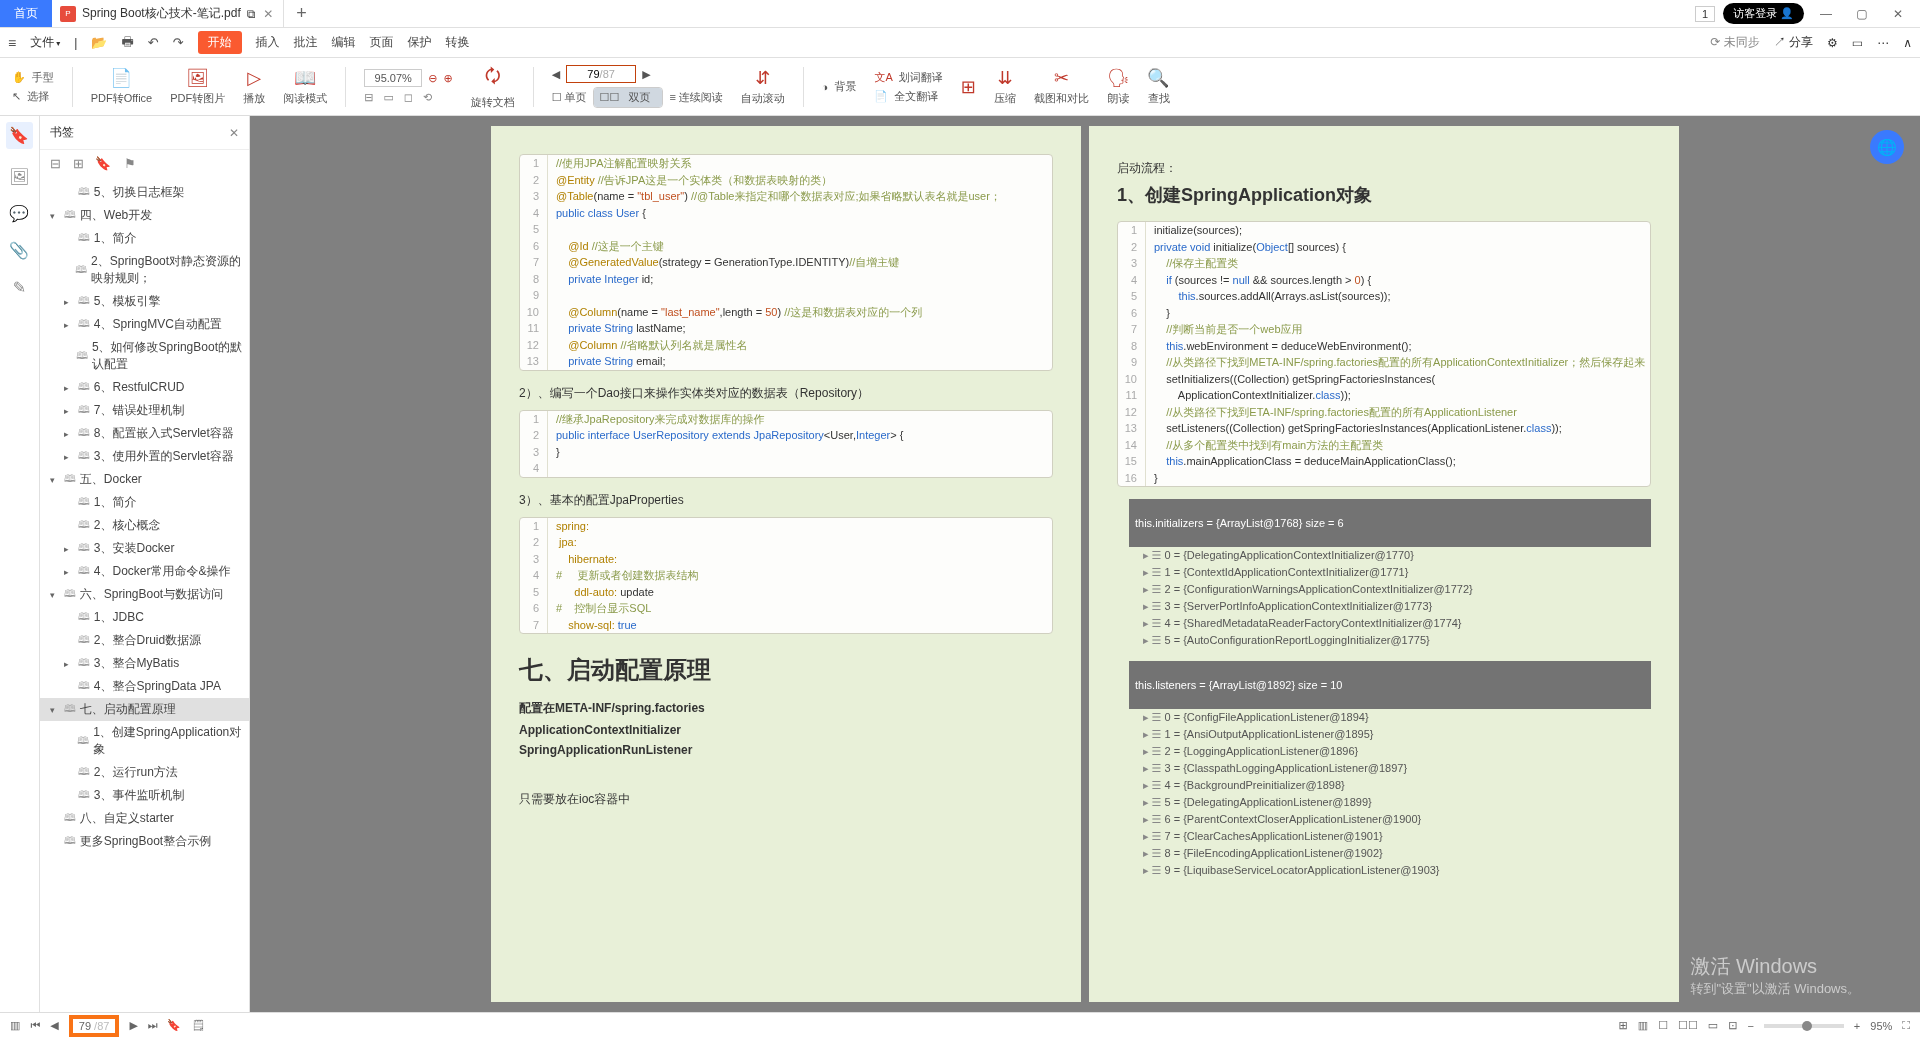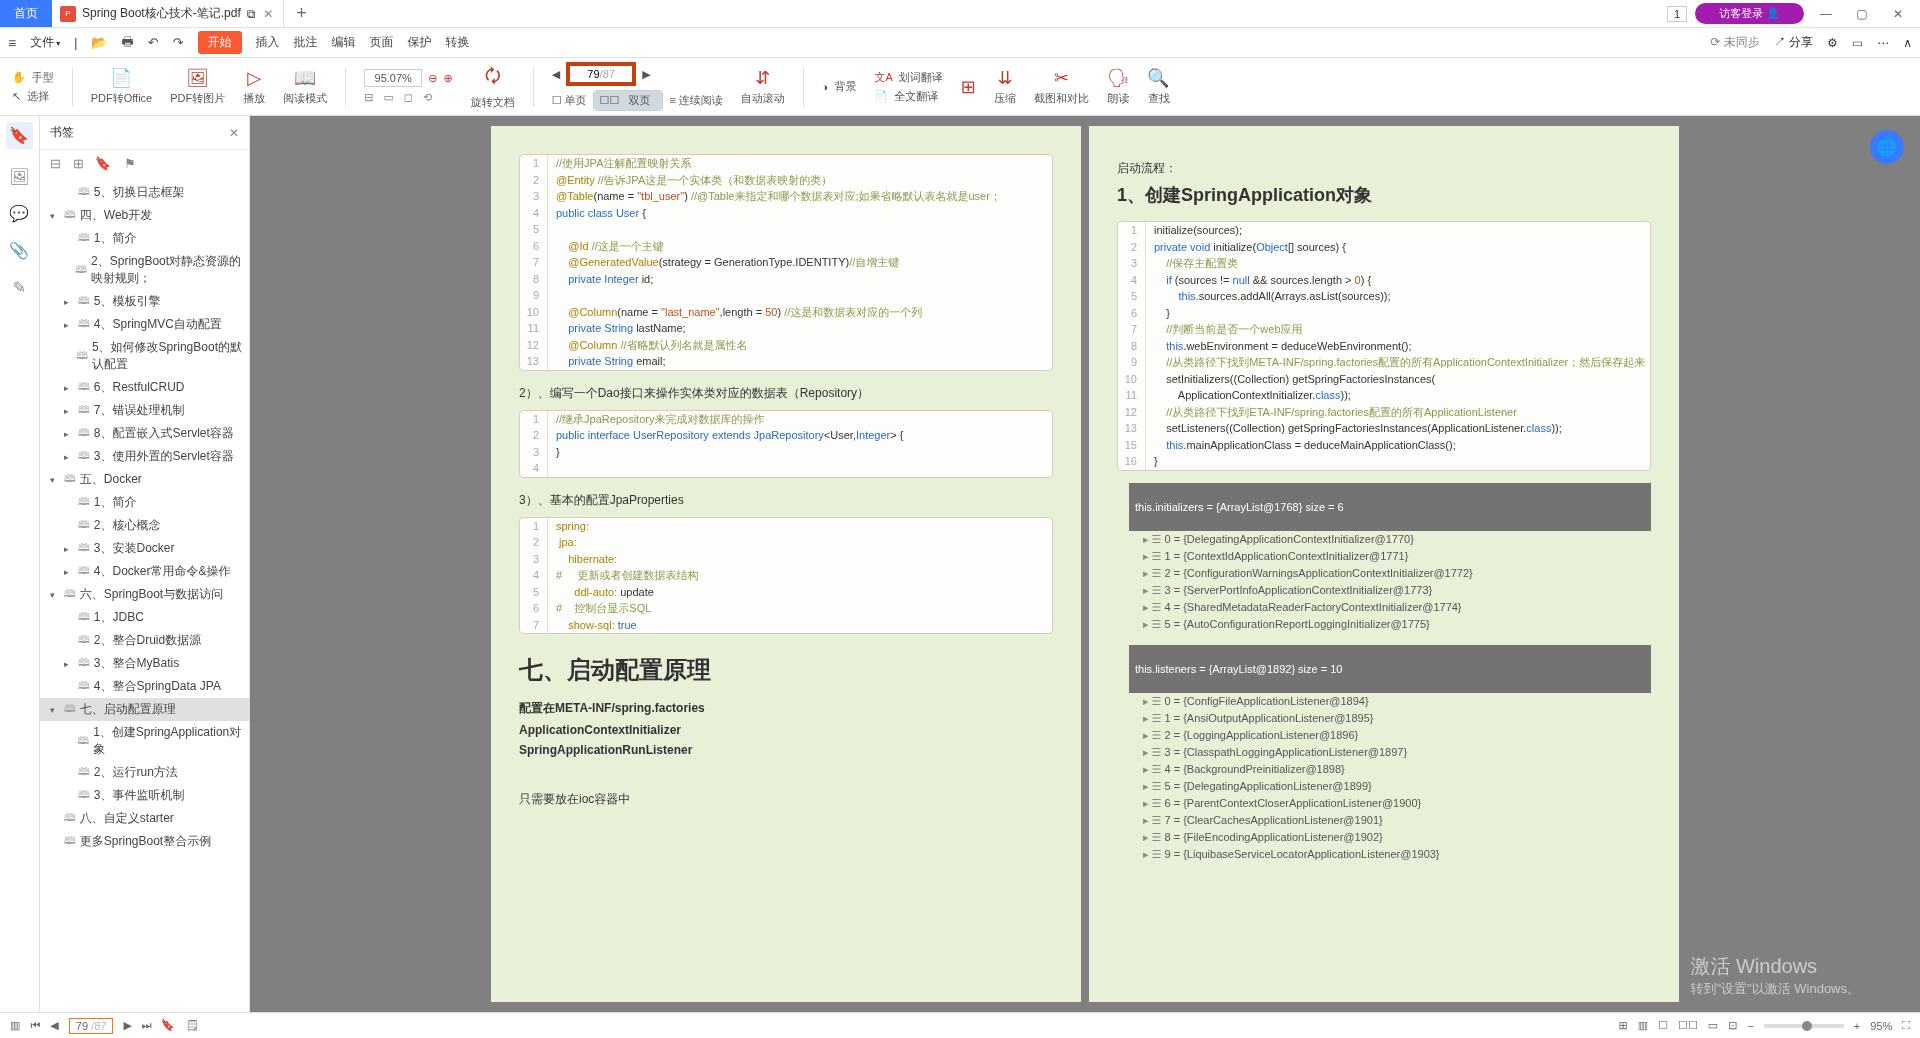--- a/index.html
+++ b/index.html
@@ -5,39 +5,39 @@
 * { margin:0; padding:0; box-sizing:border-box; font-family:"Microsoft YaHei",Arial,sans-serif; }
 body { background:#fff; font-size:12px; color:#333; overflow:hidden; }
 .titlebar { height:28px; display:flex; align-items:center; border-bottom:1px solid #e0e0e0; }
 .home-btn { background:#3a7afe; color:#fff; padding:3px 14px; font-size:12px; height:100%; display:flex; align-items:center; }
 .tab { display:flex; align-items:center; height:100%; padding:0 8px; border-right:1px solid #e0e0e0; gap:6px; }
 .tab-icon { width:16px; height:16px; background:#e74c3c; color:#fff; display:flex; align-items:center; justify-content:center; font-size:8px; border-radius:2px; }
 .tab-close { width:14px; height:14px; display:flex; align-items:center; justify-content:center; color:#888; }
 .tab-plus { padding:0 12px; color:#666; font-size:18px; }
 .titlebar-right { margin-left:auto; display:flex; align-items:center; gap:8px; padding-right:8px; }
 .box-num { border:1px solid #ccc; padding:1px 6px; font-size:11px; }
-.login-btn { background:#a21caf; color:#fff; padding:3px 24px; border-radius:12px; font-size:11px; }
+.login-btn { background:#000000; color:#fff; padding:3px 10px; border-radius:12px; font-size:11px; }
 .win-btn { width:28px; text-align:center; color:#666; }
 .menubar { height:30px; display:flex; align-items:center; padding:0 8px; gap:14px; border-bottom:1px solid #e0e0e0; }
 .ham { font-size:14px; color:#555; }
 .menu-file { color:#333; }
 .menu-file::after { content:"▾"; font-size:8px; margin-left:2px; }
 .menu-icon { color:#555; font-size:13px; }
 .menu-start { background:#fa5a30; color:#fff; padding:3px 10px; border-radius:3px; }
 .menu-item { color:#444; }
 .menubar-right { margin-left:auto; display:flex; align-items:center; gap:14px; }
 .sync { color:#888; }
 .toolbar { height:58px; display:flex; align-items:center; padding:0 12px; gap:18px; border-bottom:1px solid #ddd; }
 .tool-group { display:flex; flex-direction:column; align-items:center; gap:2px; font-size:11px; color:#555; }
 .tool-group .ico { font-size:18px; color:#c0392b; }
 .tool-sep { width:1px; height:40px; background:#e0e0e0; }
 .tool-small { display:flex; flex-direction:column; gap:4px; font-size:11px; color:#555; }
 .tool-row { display:flex; gap:6px; align-items:center; }
 .zoom-box { border:1px solid #ccc; padding:2px 4px; font-size:11px; width:58px; text-align:center; }
-.page-box { border:4px solid #c2410c; padding:2px 4px; font-size:11px; width:70px; text-align:center; }
+.page-box { border:1px solid #c2410c; padding:2px 4px; font-size:11px; width:70px; text-align:center; }
 .page-box .cur { color:#000; }
 .page-box .tot { color:#aaa; }
 .toggle { display:flex; border:1px solid #ccc; border-radius:4px; overflow:hidden; font-size:11px; }
 .toggle span { padding:2px 6px; }
 .toggle .active { background:#d0d8e0; }
 .main { display:flex; height:calc(100vh - 28px - 30px - 58px - 26px); }
 .side-icons { width:40px; border-right:1px solid #e0e0e0; display:flex; flex-direction:column; align-items:center; padding-top:6px; gap:18px; }
 .side-icons div { color:#888; font-size:16px; }
 .side-icons .active { color:#3a7afe; background:#e8f0fe; padding:4px; border-radius:3px; }
 .bookmark-panel { width:210px; border-right:1px solid #e0e0e0; display:flex; flex-direction:column; }
@@ -67,21 +67,21 @@
 h2.sec { font-size:24px; font-weight:bold; margin:20px 0 14px; }
 .bold-line { font-weight:bold; margin:6px 0; font-size:12px; }
 h3.sub { font-size:18px; font-weight:bold; margin:6px 0 14px; }
 .debug-panel { margin-top:12px; font-size:11px; }
 .debug-head { background:#737373; color:#fff; padding:18px 6px; margin-left:12px; }
 .debug-row { padding:2px 0 2px 26px; color:#555; }
 .debug-row::before { content:"▸ ☰ "; color:#888; }
 .watermark { position:fixed; right:60px; bottom:40px; color:#ccc; font-size:13px; pointer-events:none; }
 .watermark div:first-child { font-size:20px; }
 .statusbar { height:26px; border-top:1px solid #ddd; display:flex; align-items:center; padding:0 10px; gap:10px; font-size:11px; color:#666; }
-.sb-page { border:1px solid #f97316; padding:1px 6px; }
+.sb-page { border:4px solid #f97316; padding:1px 6px; }
 .sb-page .tot { color:#bbb; }
 .sb-right { margin-left:auto; display:flex; gap:10px; align-items:center; }
 .fab { position:fixed; right:16px; top:130px; width:34px; height:34px; background:#3a7afe; border-radius:50%; color:#fff; display:flex; align-items:center; justify-content:center; font-size:16px; }
 </style>
 </head>
 <body>
 
 <div class="titlebar">
   <div class="home-btn">首页</div>
   <div class="tab">
@@ -536,20 +536,24 @@
               <span class="ln">11</span>
               <span class="code">        ApplicationContextInitializer.<span class="kw">class</span>));</span>
             </div>
             <div class="code-line">
               <span class="ln">12</span>
               <span class="code">    <span class="cm">//从类路径下找到ETA-INF/spring.factories配置的所有ApplicationListener</span></span>
             </div>
             <div class="code-line">
               <span class="ln">13</span>
               <span class="code">    setListeners((Collection) getSpringFactoriesInstances(ApplicationListener.<span class="kw">class</span>));</span>
+            </div>
+            <div class="code-line">
+              <span class="ln">14</span>
+              <span class="code">    <span class="cm">//从多个配置类中找到有main方法的主配置类</span></span>
             </div>
             <div class="code-line">
               <span class="ln">15</span>
               <span class="code">    <span class="kw">this</span>.mainApplicationClass = deduceMainApplicationClass();</span>
             </div>
             <div class="code-line">
               <span class="ln">16</span>
               <span class="code">}</span>
             </div>
           </div>

